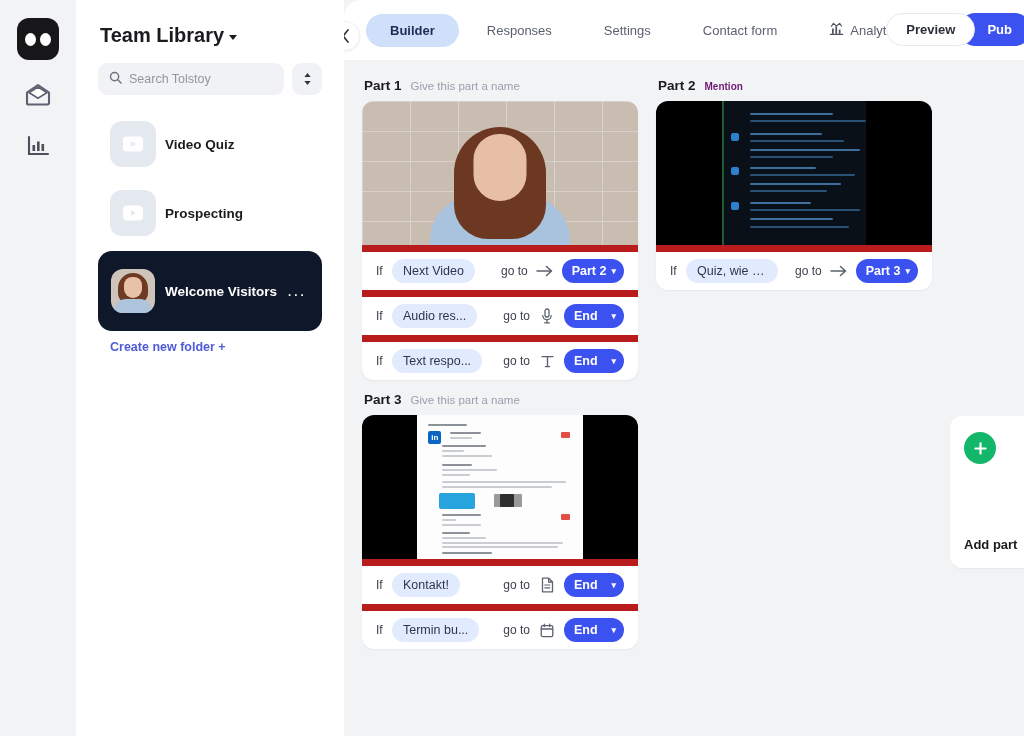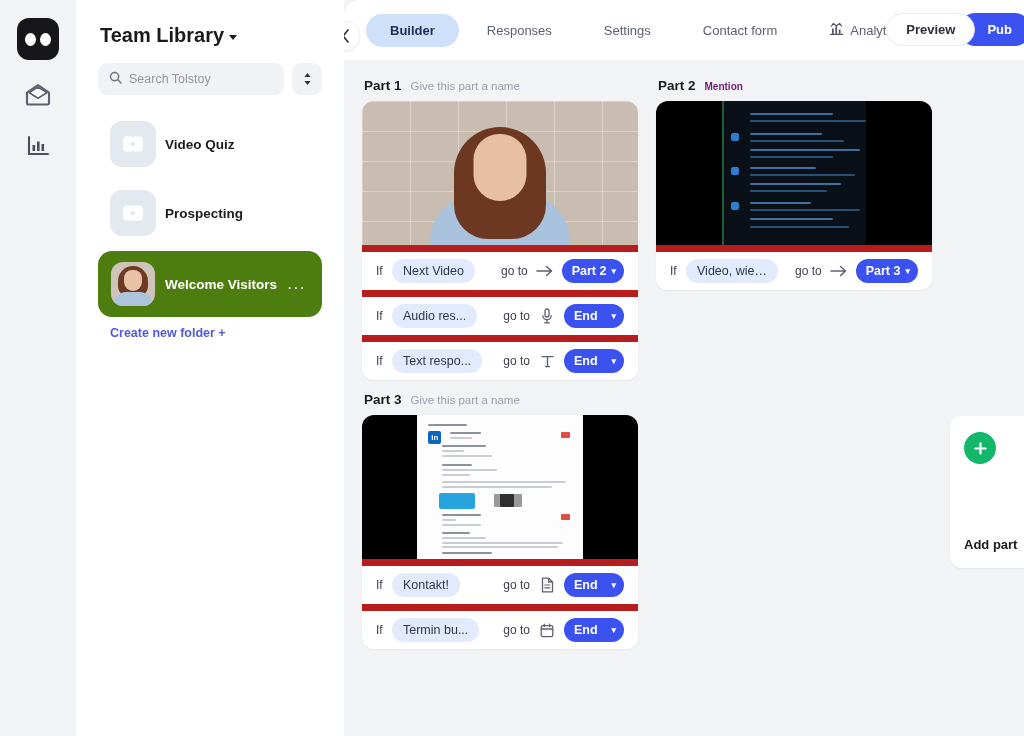--- a/index.html
+++ b/index.html
@@ -77,21 +77,21 @@
     display: flex; align-items: center; gap: 9px;
     height: 62px; border-radius: 14px; padding: 0 12px;
     cursor: pointer; margin-bottom: 7px;
   }
   .lib-item .thumb {
     width: 46px; height: 46px; border-radius: 12px; background: #e4e8ef;
     display: flex; align-items: center; justify-content: center;
     flex: 0 0 46px; overflow: hidden;
   }
   .lib-item .name { font-size: 13.5px; font-weight: 600; color: #1b1b1f; flex: 1; }
-  .lib-item.selected { background: #4d7c0f; height: 66px; }
+  .lib-item.selected { background: #0f172a; height: 80px; }
   .lib-item.selected .name { color: #fff; }
   .lib-item.selected .thumb { background: transparent; }
   .dots { color: #fff; font-size: 17px; letter-spacing: 1.5px; line-height: 10px; padding-right: 4px; }
   .create-folder {
     font-size: 12.5px; font-weight: 700; color: #4f5bd9;
     margin: 9px 0 0 12px; cursor: pointer;
   }
   
   .avatar-photo {
     width: 44px; height: 44px; border-radius: 12px; overflow: hidden;
@@ -477,21 +477,21 @@
                   <div class="ln t" style="left:34%;top:70%;width:22%"></div>
                 <div class="ln" style="left:34%;top:75%;width:40%"></div>
                 <div class="ln t" style="left:34%;top:81%;width:30%"></div>
                 <div class="ln" style="left:34%;top:87%;width:36%"></div>
                 <div class="ln t" style="left:34%;top:8%;width:30%"></div>
                 <div class="ln" style="left:34%;top:13%;width:42%"></div>
               </div>
             </div>
             <div class="rule-row">
               <span class="rule-if">If</span>
-              <span class="chip">Video, wie g...</span>
+              <span class="chip">Quiz, wie g...</span>
               <span class="goto">go to</span>
               <span class="goicon">
                 <svg width="17" height="12" viewBox="0 0 17 12" fill="none">
                     <path d="M1 6h14M10.5 1.5 15.5 6l-5 4.5" stroke="#5c6170" stroke-width="1.5" stroke-linecap="round" stroke-linejoin="round"></path>
                   </svg>
               </span>
               <span class="pill">
                 <span>Part 3</span>
                 <span class="chev">▾</span>
               </span>

